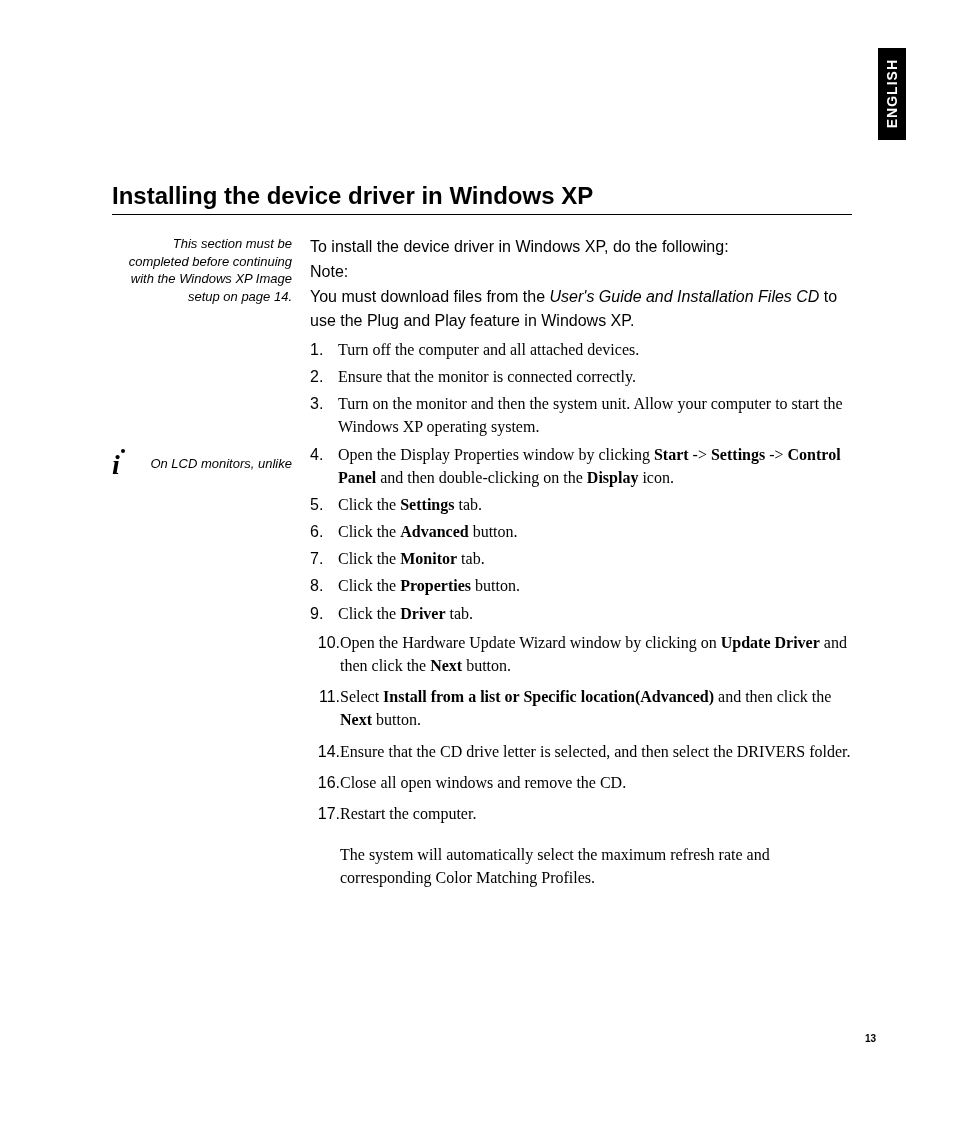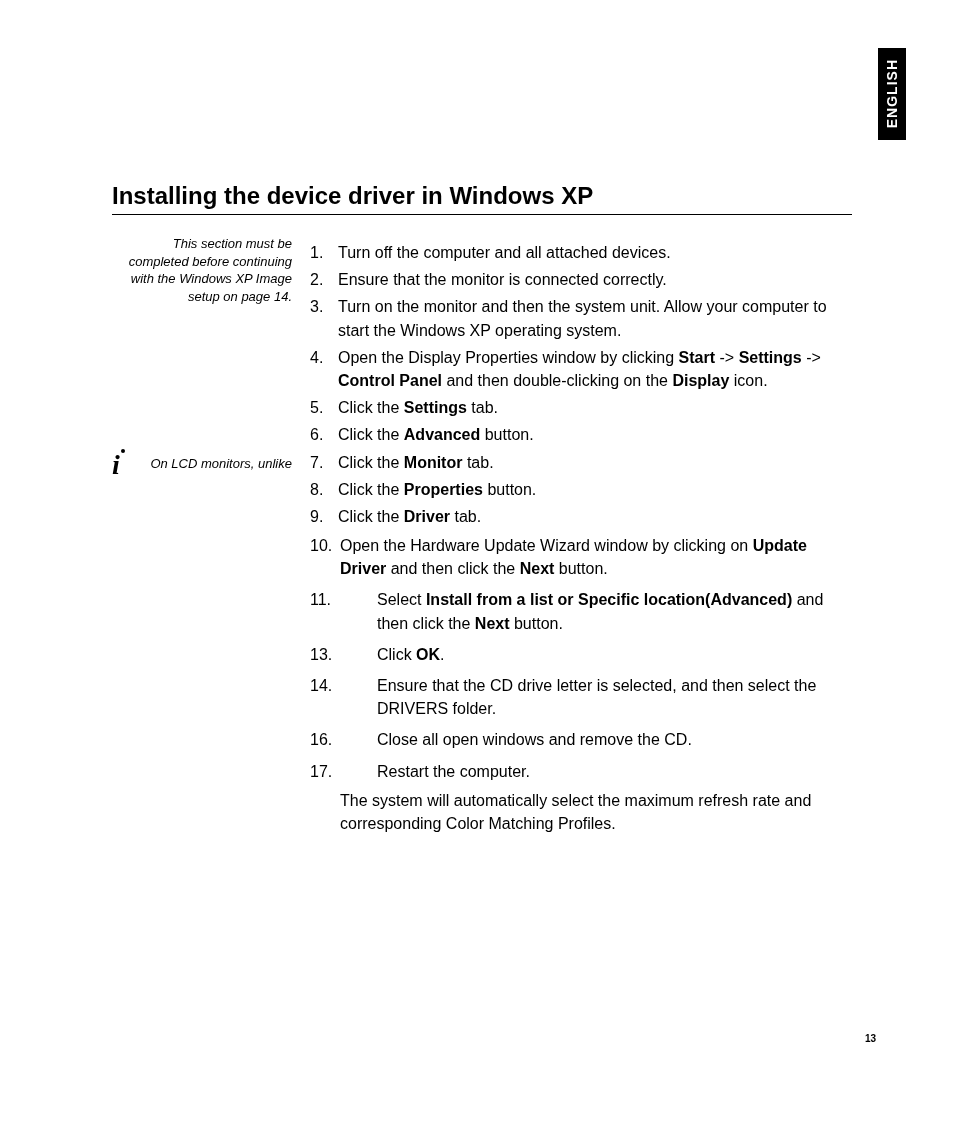--- a/index.html
+++ b/index.html
@@ -114,31 +114,33 @@
     margin-bottom: 4px;
   }
   .list .num {
     width: 28px;
     flex: 0 0 28px;
     text-align: left;
   }
   .list.wide .num {
     width: 30px;
     flex: 0 0 30px;
+    text-align: right;
   }
   .list .txt {
     flex: 1;
+    font-family: Liberation Serif, serif;
   }
   .list .sub {
     margin-top: 8px;
-    gap: 37px;
   }
   .closing {
-    margin-top: 6px;
+    margin-top: 18px;
     margin-left: 30px;
+    font-family: Liberation Serif, serif;
   }
   .page-num {
     position: absolute;
     right: 78px;
     bottom: 92px;
     font-size: 10px;
     font-weight: bold;
   }
   b { font-weight: bold; }
   i.cd { font-style: italic; }
@@ -162,20 +164,27 @@
         <div class="margin-note-2">
           <span class="info-dot"></span>
           <span class="info-icon">i</span>
           <span class="text">
             <span class="first-line">On LCD monitors, unlike</span>
           </span>
         </div>
       </div>
 
       <div class="body-col">
+        <div class="intro">
+          <p>To install the device driver in Windows XP, do the following:</p>
+          <p>Note:</p>
+          <p>
+            <span>You must download files from the </span><i class="cd">User's Guide and Installation Files CD</i><span> to use the Plug and Play feature in Windows XP.</span>
+          </p>
+        </div>
 
         <ol class="list">
           <li>
               <span class="num">1.</span>
               <span class="txt">Turn off the computer and all attached devices.</span>
             </li>
           <li>
               <span class="num">2.</span>
               <span class="txt">Ensure that the monitor is connected correctly.</span>
             </li>
@@ -212,24 +221,20 @@
         <ol class="list wide">
           <li>
               <span class="num">10.</span>
               <span class="txt"><span>Open the Hardware Update Wizard window by clicking on </span><b>Update Driver</b><span> and then click the </span><b>Next</b><span> button.</span></span>
             </li>
           <li class="sub">
               <span class="num">11.</span>
               <span class="txt"><span>Select </span><b>Install from a list or Specific location(Advanced)</b><span> and then click the </span><b>Next</b><span> button.</span></span>
             </li>
           <li class="sub">
-              <span class="num">13.</span>
-              <span class="txt"><span>Click </span><b>OK</b><span>.</span></span>
-            </li>
-          <li class="sub">
               <span class="num">14.</span>
               <span class="txt">Ensure that the CD drive letter is selected, and then select the DRIVERS folder.</span>
             </li>
           <li class="sub">
               <span class="num">16.</span>
               <span class="txt">Close all open windows and remove the CD.</span>
             </li>
           <li class="sub">
               <span class="num">17.</span>
               <span class="txt">Restart the computer.</span>

